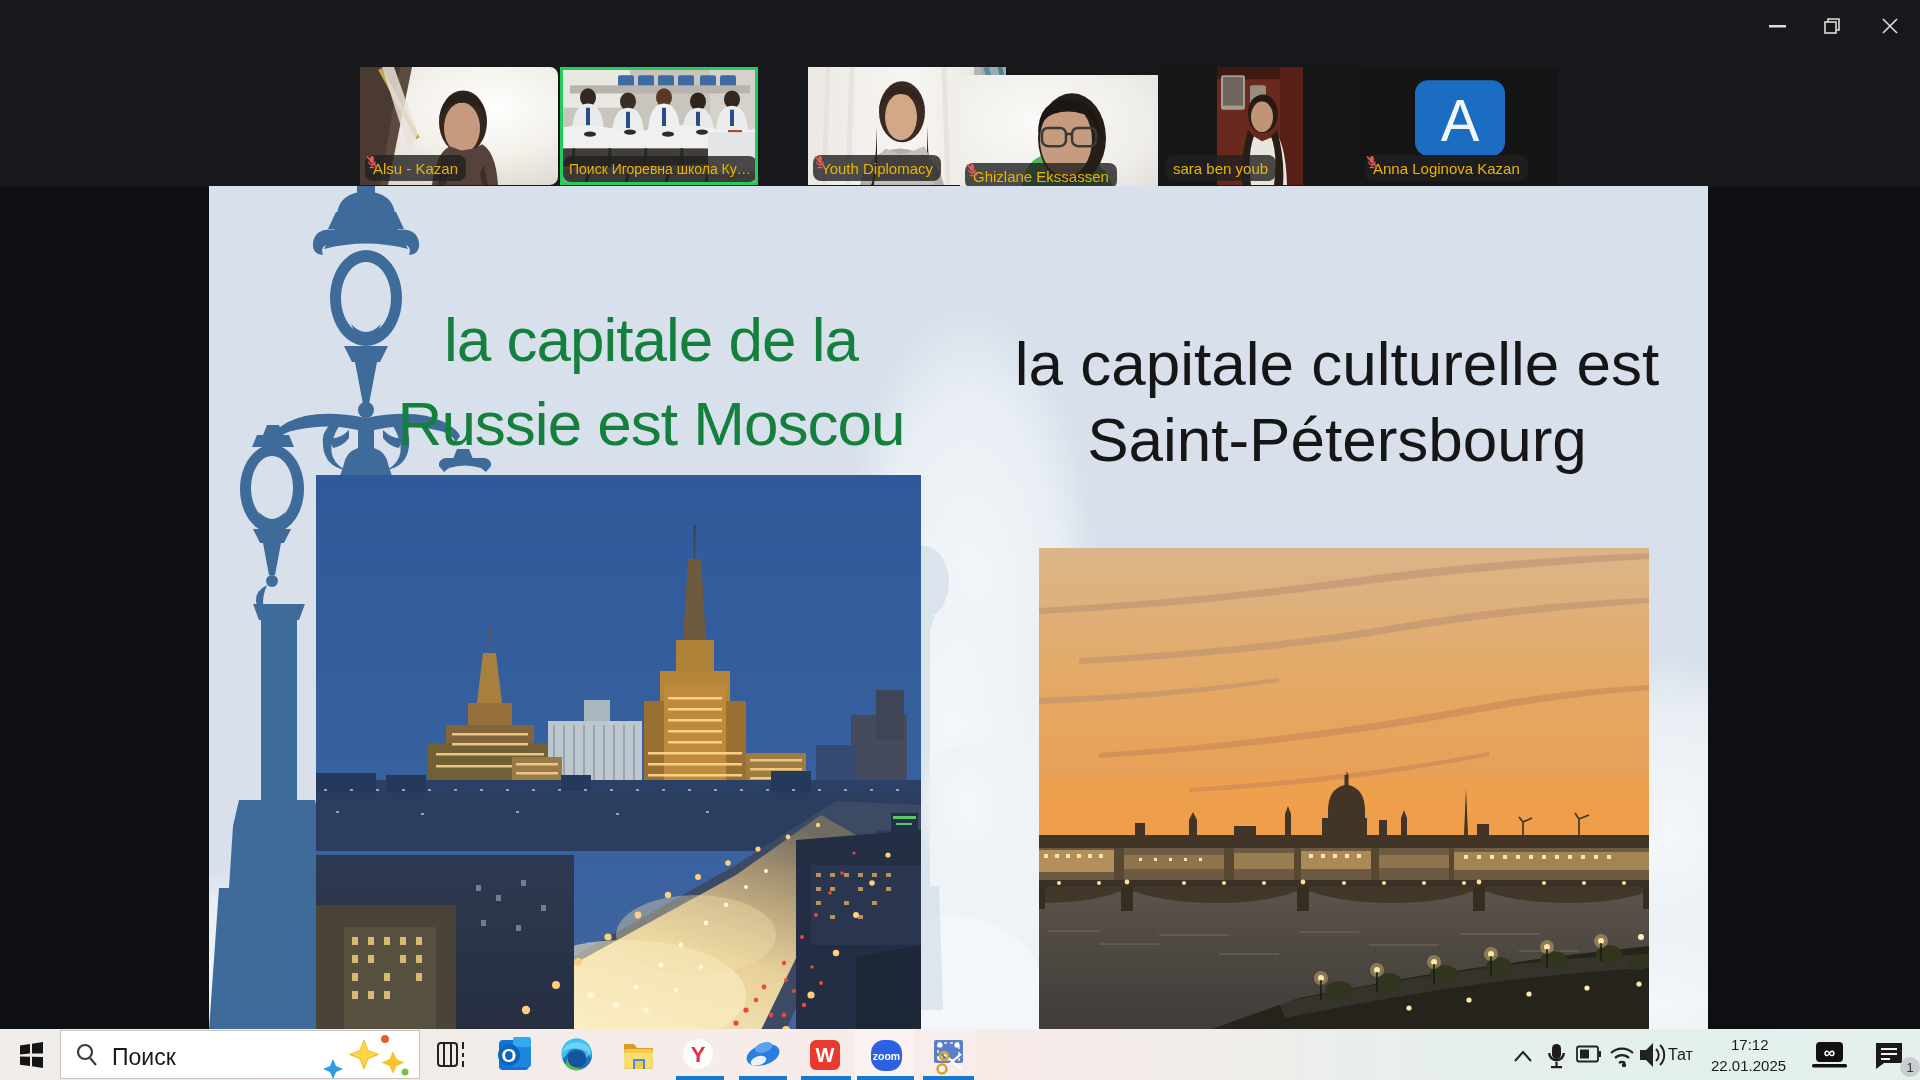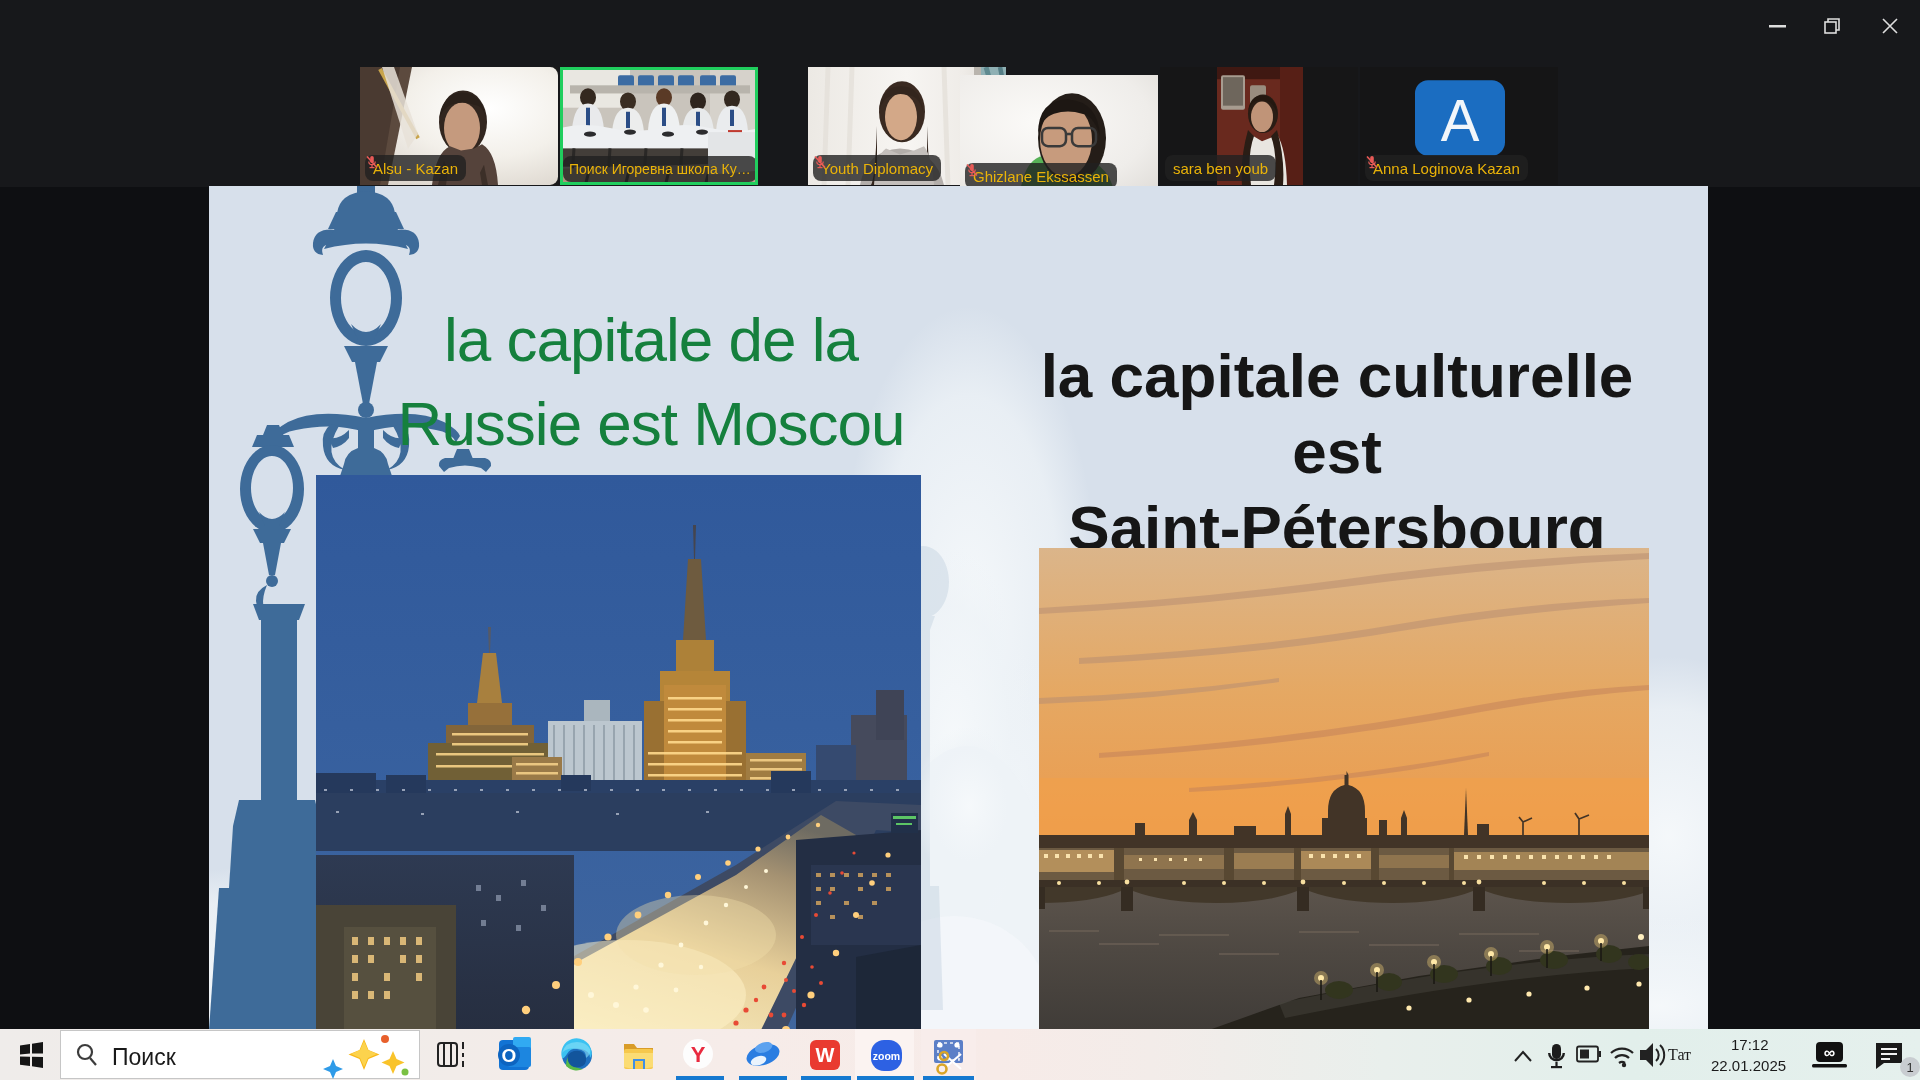--- a/index.html
+++ b/index.html
@@ -322,22 +322,22 @@
         <rect x="707" y="444" width="14" height="380"></rect>
         <path d="M698 700 h32 l4 124 h-40 z"></path>
       </g>
       <ellipse cx="760" cy="620" rx="55" ry="80" fill="url(#cl)"></ellipse>
     </svg>
 
 
     <div class="abs" id="textL" style="left:117px;top:112px;width:650px;text-align:center;color:#15803d;
         font-size:62px;line-height:84px;letter-spacing:-1px;">la capitale de la<br>Russie est Moscou</div>
 
-    <div class="abs" id="textR" style="left:798px;top:152px;width:660px;text-align:center;color:#161616;
-        font-size:62px;line-height:76px;font-weight:bold;">la capitale culturelle est<br>Saint-Pétersbourg</div>
+    <div class="abs" id="textR" style="left:798px;top:140px;width:660px;text-align:center;color:#161616;
+        font-size:62px;line-height:76px;">la capitale culturelle est<br>Saint-Pétersbourg</div>
 
     <svg class="abs" id="moscow" style="left:107px;top:289px" width="605" height="555" viewBox="0 0 605 555">
       <defs>
         <linearGradient id="msky" x1="0" y1="0" x2="0" y2="1">
           <stop offset="0" stop-color="#30599b"></stop>
             <stop offset="0.6" stop-color="#38619f"></stop>
             <stop offset="1" stop-color="#40669e"></stop>
         </linearGradient>
         <linearGradient id="mroad" x1="0.2" y1="1" x2="0.75" y2="0">
           <stop offset="0" stop-color="#f7ecc0"></stop>
@@ -896,16 +896,16 @@
       <circle cx="1910" cy="38" r="10" fill="#c9cdd1"></circle>
       <text x="1910" y="43" font-size="13" fill="#333" text-anchor="middle">1</text>
     </g>
   </svg>
   <div class="tray-text" style="left:112px;top:1044px;font-size:23px;color:#191919;">Поиск</div>
   <div class="tseg" style="left:676px;width:48px;"></div>
   <div class="tseg" style="left:739px;width:48px;"></div>
   <div class="tseg" style="left:801px;width:50px;"></div>
   <div class="tseg" style="left:857px;width:57px;"></div>
   <div class="tseg" style="left:923px;width:51px;"></div>
-  <div class="tray-text" style="left:1668px;top:1046px;font-size:16px;font-family:Liberation Serif, serif;">Тат</div>
+  <div class="tray-text" style="left:1668px;top:1046px;font-size:16px;">Тат</div>
   <div class="tray-text" style="left:1731px;top:1036px;">17:12</div>
   <div class="tray-text" style="left:1711px;top:1057px;">22.01.2025</div>
 </div>
 
 </body></html>

